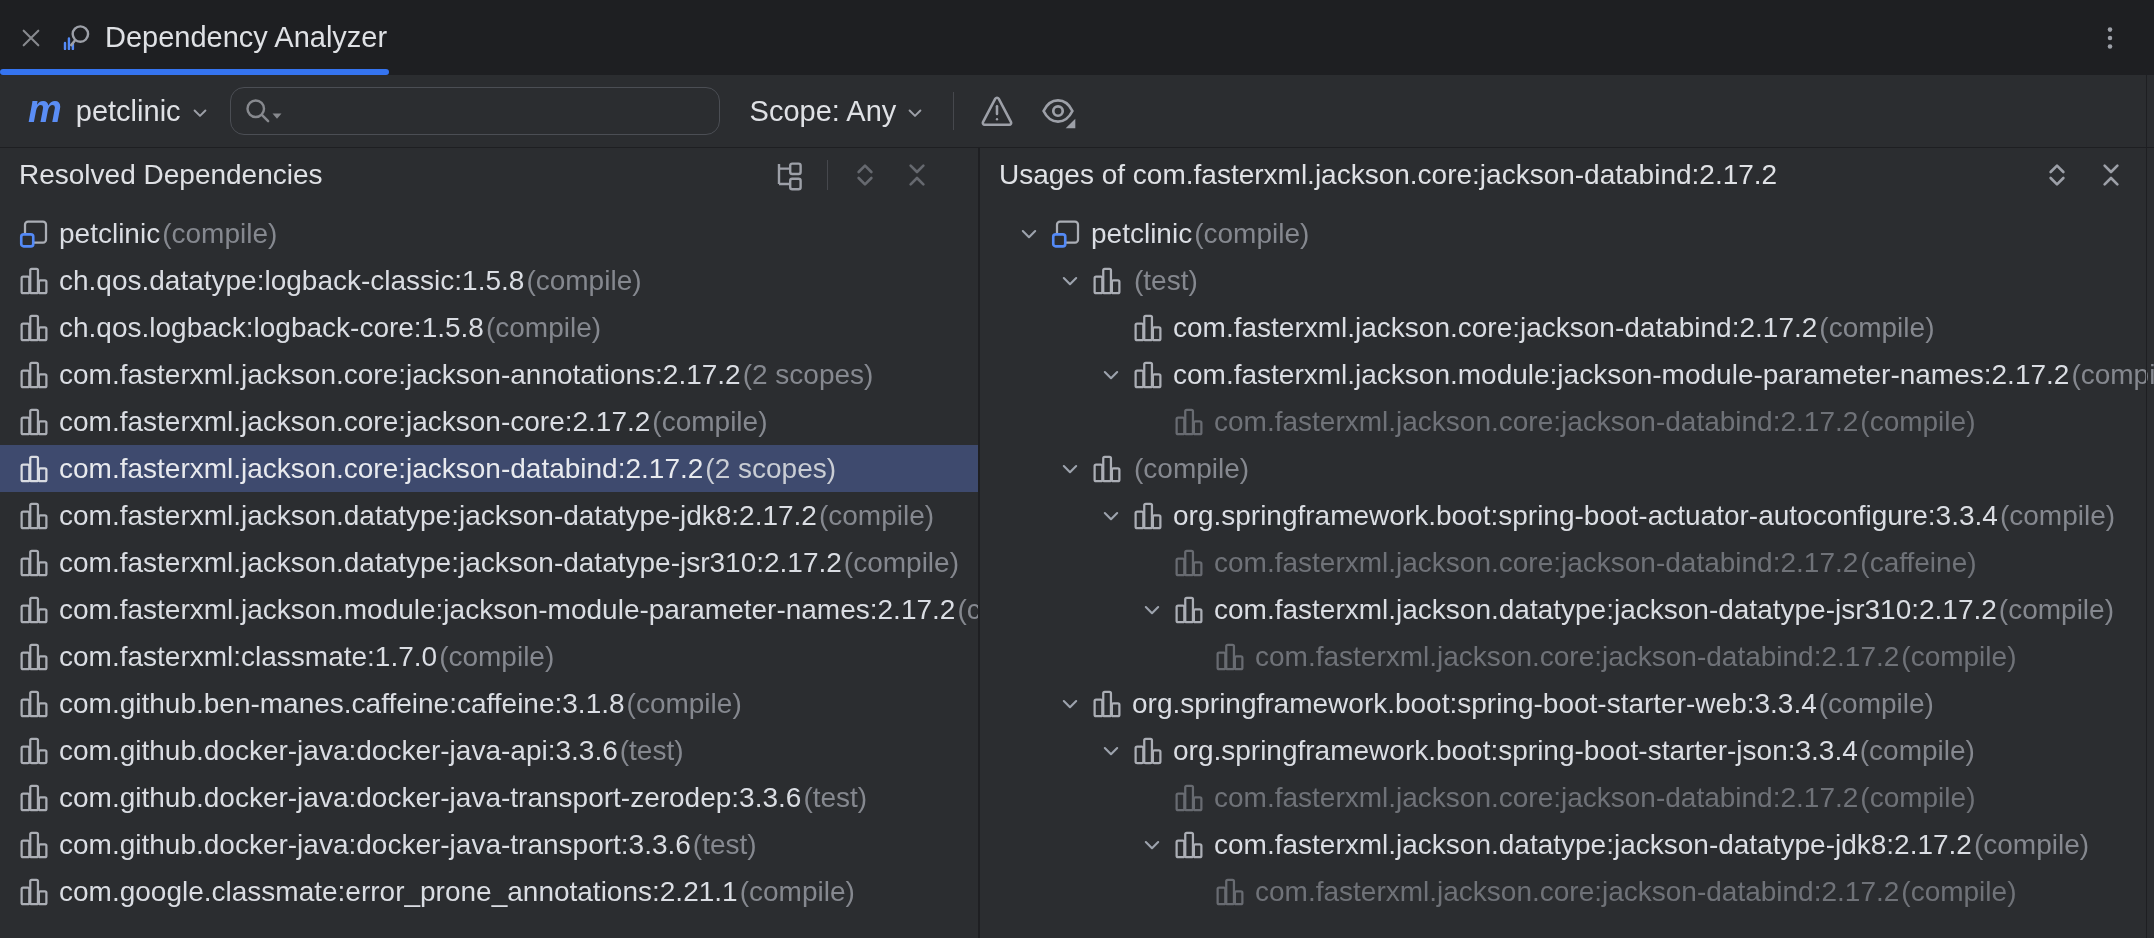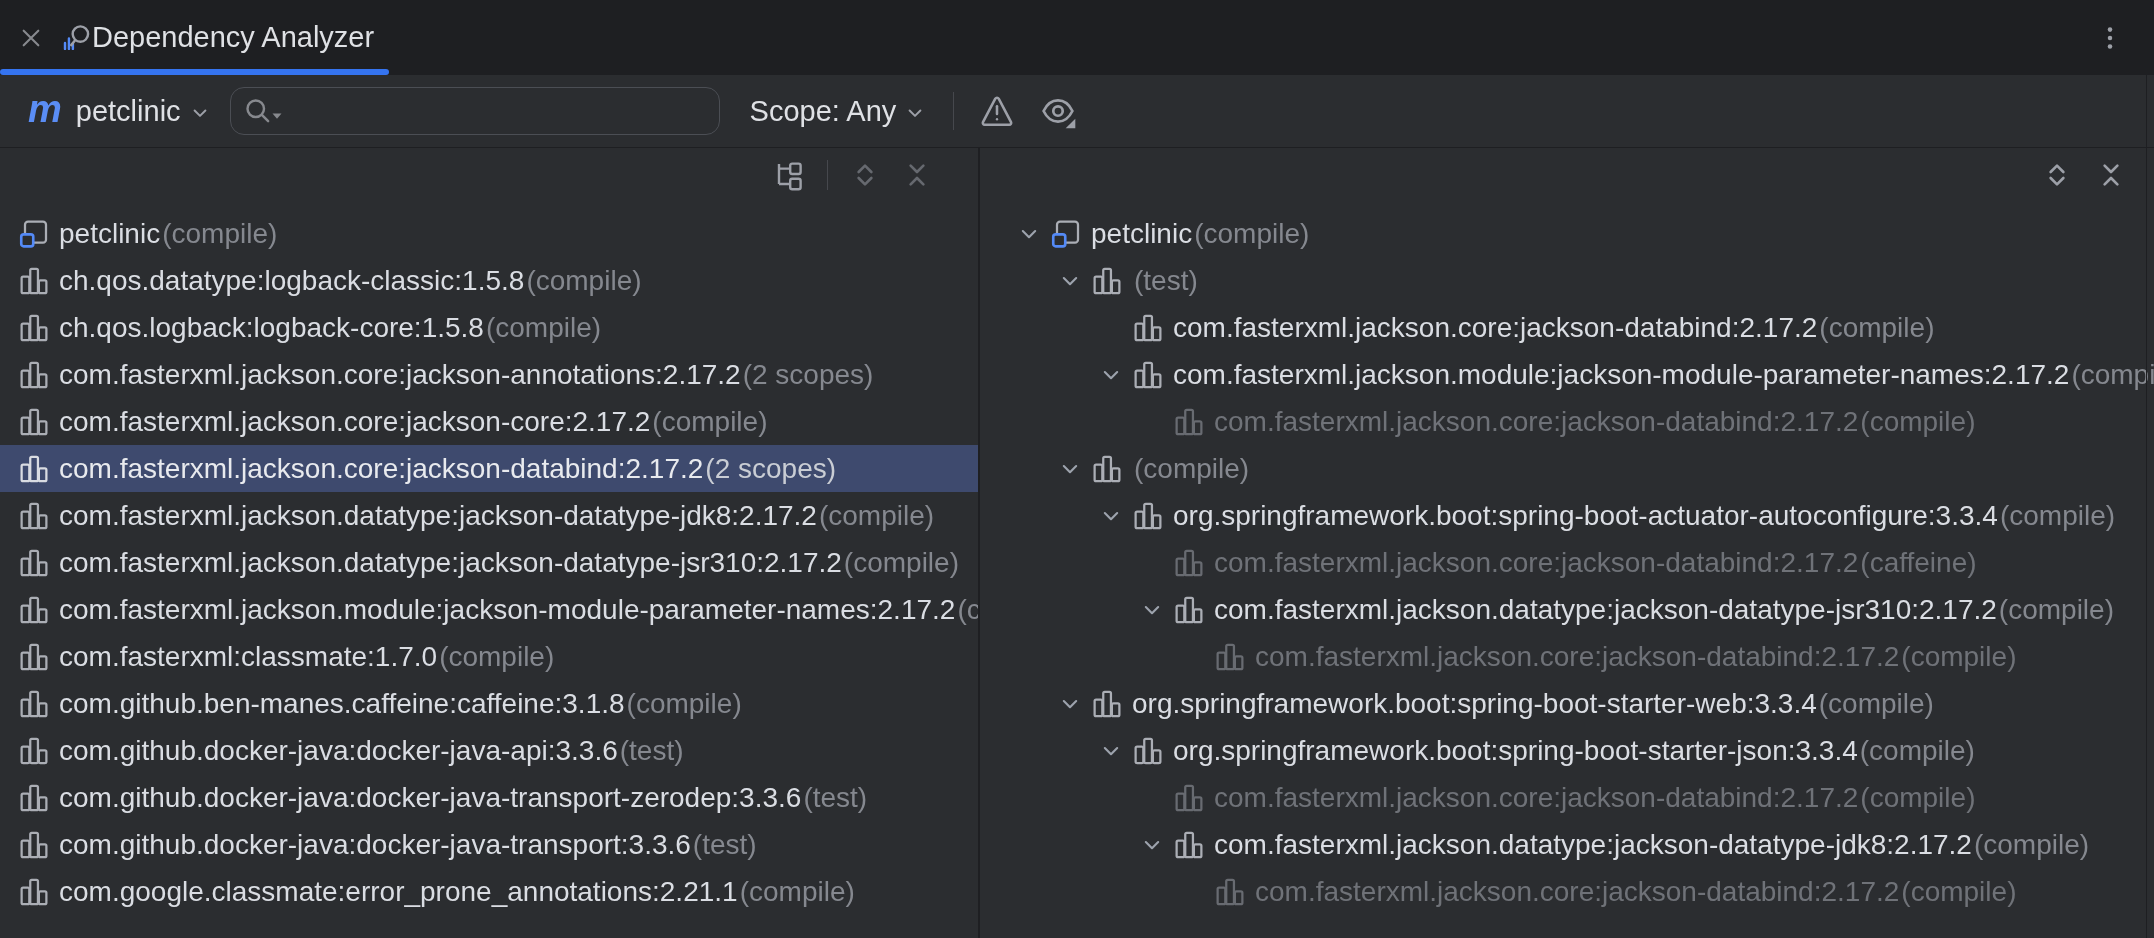--- a/index.html
+++ b/index.html
@@ -8,21 +8,21 @@
     background:var(--panel-background,#2b2d30);
     font-family:"Liberation Sans", sans-serif; color:#dadde3;
     -webkit-font-smoothing:antialiased;
   }
   
   .topbar { position:relative; height:75px; background:var(--topbar-background,#1e1f22);
             display:flex; align-items:center; }
   .icon-btn { display:flex; align-items:center; justify-content:center; cursor:pointer; flex:0 0 auto; }
   .icon-btn svg { display:block; }
   .close-btn { margin-left:18px; }
-  .tab { display:flex; align-items:center; margin-left:18px; height:100%; }
+  .tab { display:flex; align-items:center; gap:13px; margin-left:18px; height:100%; }
   .tab-title { font-size:29px; color:#dfe1e5; white-space:nowrap; }
   .tab-underline { position:absolute; left:0; bottom:0; width:389px; height:6px;
                    border-radius:3px; background:var(--accent,#3574f0); }
   .kebab-btn { margin-left:auto; margin-right:30px; }
   
   .toolbar { height:72px; background:var(--panel-background,#2b2d30); border-bottom:1px solid #1e1f22;
              display:flex; align-items:center; padding-left:28px; }
   .project-select { display:flex; align-items:center; cursor:pointer; }
   .maven-m { font-style:italic; font-weight:bold; font-size:38px; line-height:1;
              color:var(--maven-blue,#5a8df5); transform:translateY(-2px); }
@@ -142,20 +142,21 @@
         <circle cx="8" cy="8" r="2.1" stroke="#9da0a8" stroke-width="1.2"></circle>
         <path d="M11.4 15.7 L15.7 15.7 L15.7 11.4 Z" fill="#9da0a8"></path>
       </svg>
     </span>
   </div>
 
   <div class="content">
 
     <div class="panel left">
       <div class="panel-header">
+        <span class="ph-title">Resolved Dependencies</span>
         <div class="ph-icons">
           <span class="icon-btn">
             <svg width="32" height="32" viewBox="0 0 16 16" fill="none" stroke="#9da0a8" stroke-width="1.2">
               <path d="M3 2.5 V12.5 M3 4.8 H8 M3 12.5 H8"></path>
               <rect x="8.6" y="2.3" width="5.2" height="5.2" rx="1"></rect>
               <rect x="8.6" y="9.9" width="5.2" height="5.2" rx="1"></rect>
             </svg>
           </span>
           <span class="ph-sep"></span>
           <span class="icon-btn">
@@ -337,20 +338,21 @@
             <span class="name">com.google.classmate:error_prone_annotations:2.21.1</span>
             <span class="row-scope">(compile)</span>
           </div>
         </div>
     </div>
 
     <div class="splitter"></div>
 
     <div class="panel right">
       <div class="panel-header">
+        <span class="ph-title">Usages of com.fasterxml.jackson.core:jackson-databind:2.17.2</span>
         <div class="ph-icons">
           <span class="icon-btn">
             <svg width="30" height="30" viewBox="0 0 16 16" fill="none" stroke="#9da0a8" stroke-width="1.4" stroke-linecap="round" stroke-linejoin="round">
                 <path d="M4.6 6.4 L8 3 L11.4 6.4"></path>
                 <path d="M4.6 9.6 L8 13 L11.4 9.6"></path>
               </svg>
           </span>
           <span class="icon-btn">
             <svg width="30" height="30" viewBox="0 0 16 16" fill="none" stroke="#9da0a8" stroke-width="1.4" stroke-linecap="round" stroke-linejoin="round">
                 <path d="M4.6 3 L8 6.4 L11.4 3"></path>

